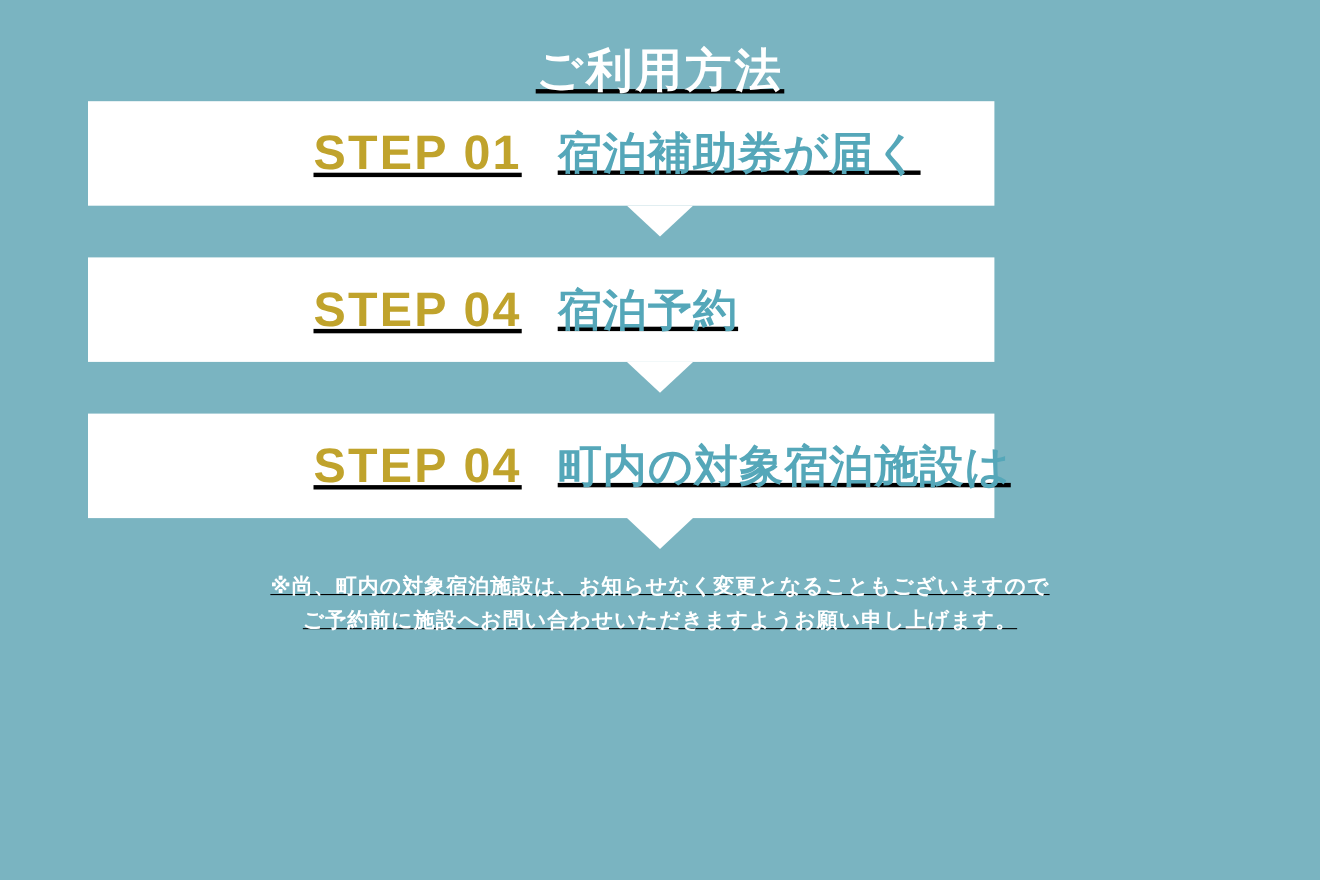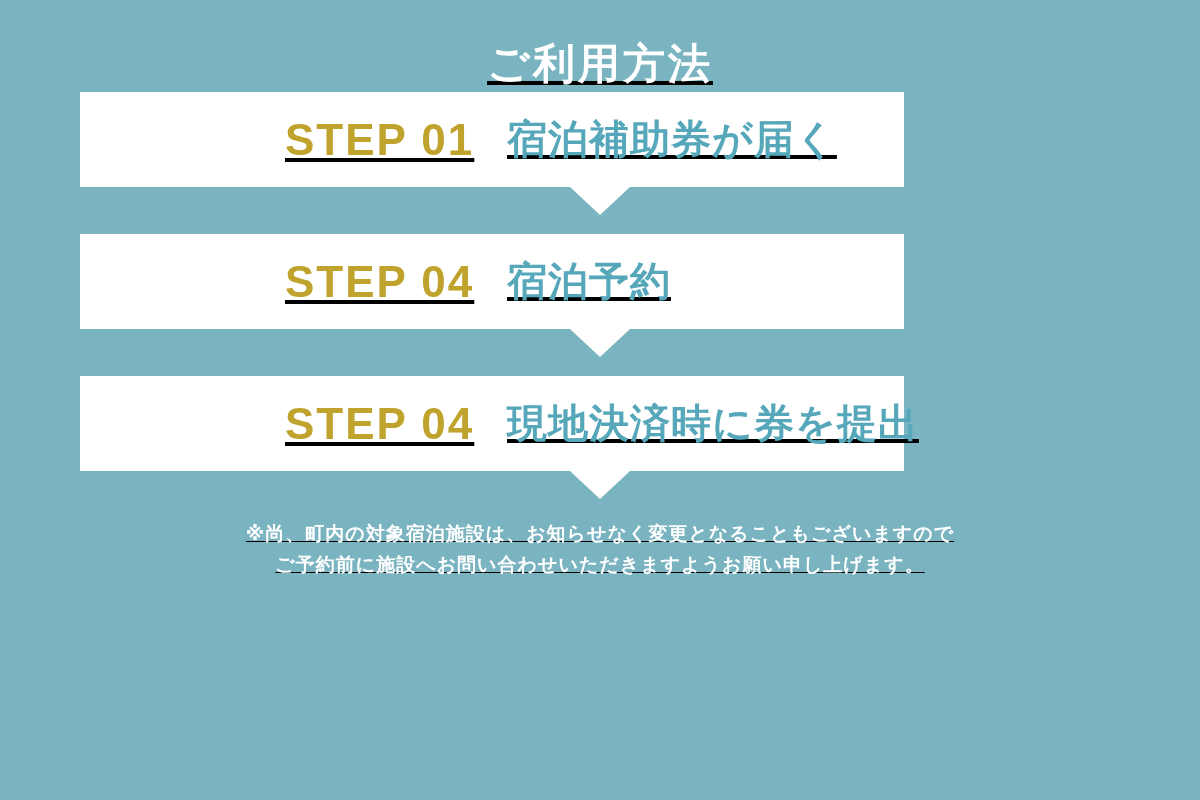--- a/index.html
+++ b/index.html
@@ -108,21 +108,21 @@
       <div class="bar">
         <span class="step-label">STEP 04</span>
         <span class="step-text">宿泊予約</span>
       </div>
       <div class="arrow-down"></div>
     </div>
 
     <div class="step">
       <div class="bar">
         <span class="step-label">STEP 04</span>
-        <span class="step-text">現地決済時に券を提出</span>
+        <span class="step-text">町内の対象宿泊施設は</span>
       </div>
       <div class="arrow-down"></div>
     </div>
 
   </div>
 
   <div class="note">
     <div>※尚、町内の対象宿泊施設は、お知らせなく変更となることもございますので</div>
     <div>ご予約前に施設へお問い合わせいただきますようお願い申し上げます。</div>
   </div>

